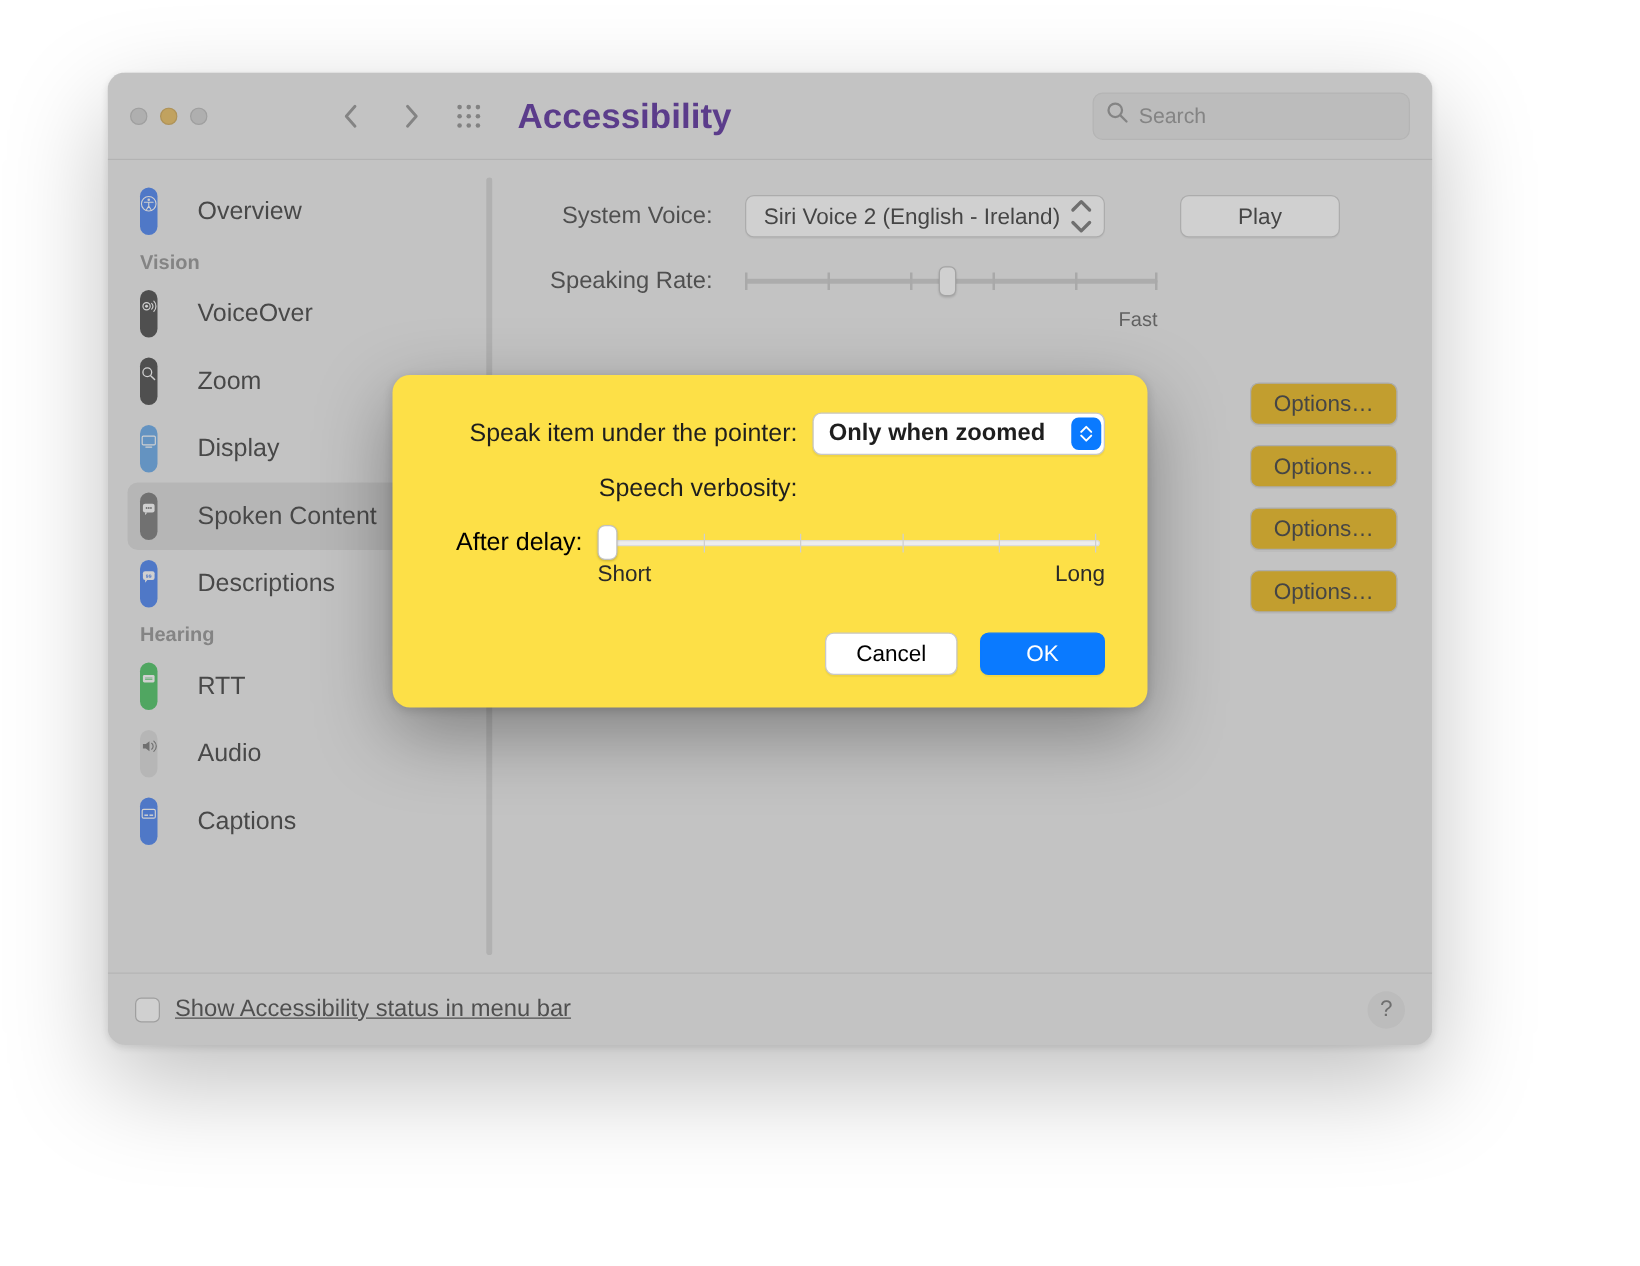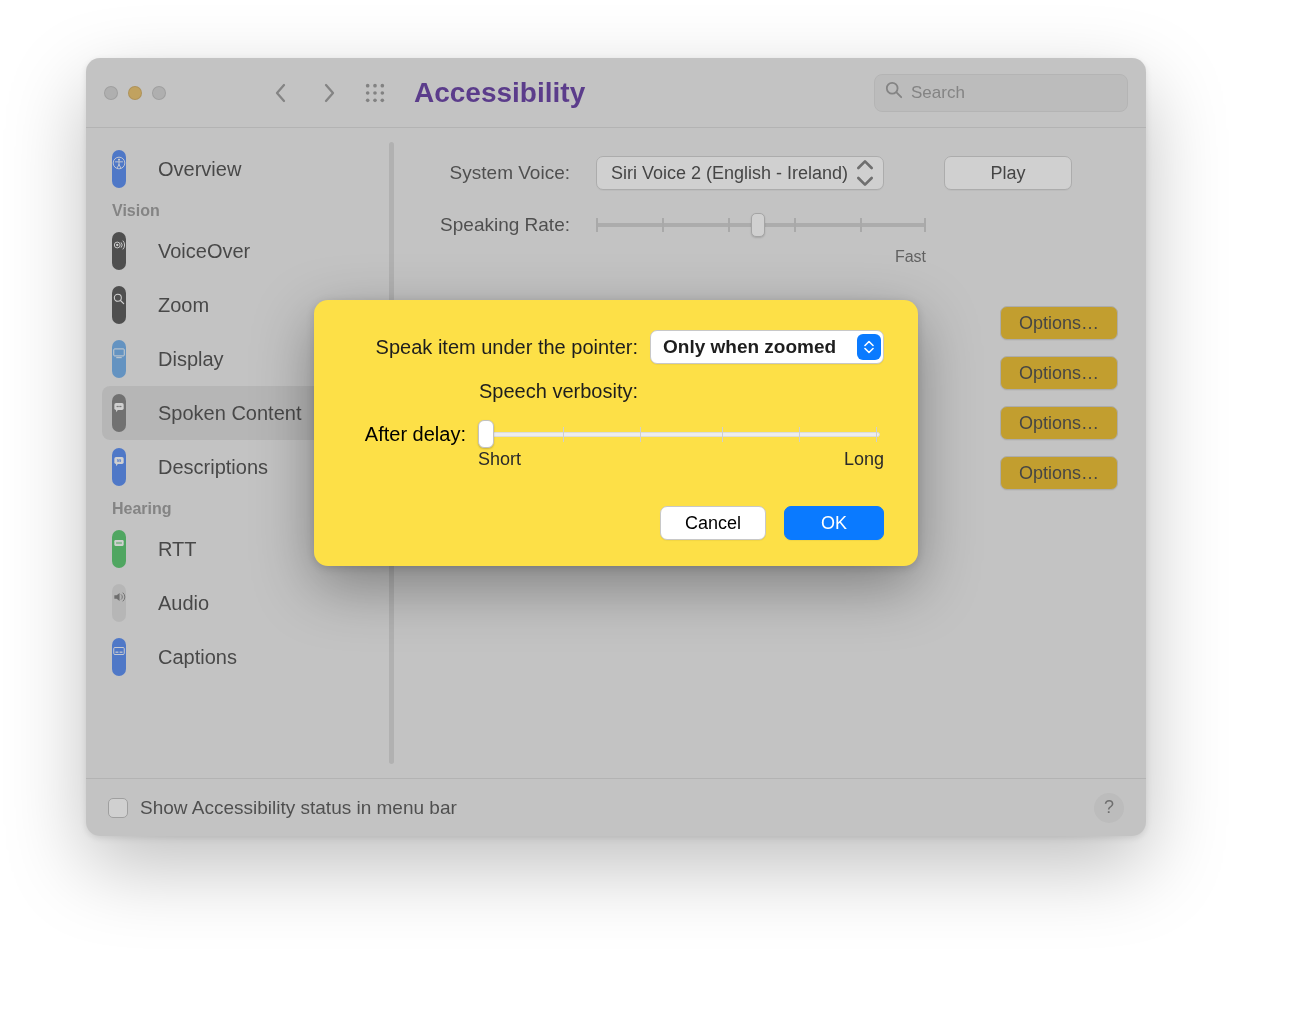--- a/index.html
+++ b/index.html
@@ -146,21 +146,21 @@
   }
 
   .footer {
     position:absolute; left:0; right:0; bottom:0;
     height:58px; border-top:1px solid #d3d3d3;
     display:flex; align-items:center; padding:0 22px; gap:12px;
   }
   .checkbox {
     width:20px; height:20px; border:1px solid #b4b4b4; border-radius:5px; background:#fff;
   }
-  .footer-label { font-size:19px; color:#3a3a3a; }
+  .footer-label { font-size:19px; color:#3a3a3a;text-decoration:underline; }
   .help {
     margin-left:auto; width:30px; height:30px; border-radius:50%;
     background:#e0e0e0; display:flex; align-items:center; justify-content:center;
     font-size:18px; color:#6a6a6a;
   }
 
   
   .sheet {
     position:absolute;
     left: 314px; top: 300px;

